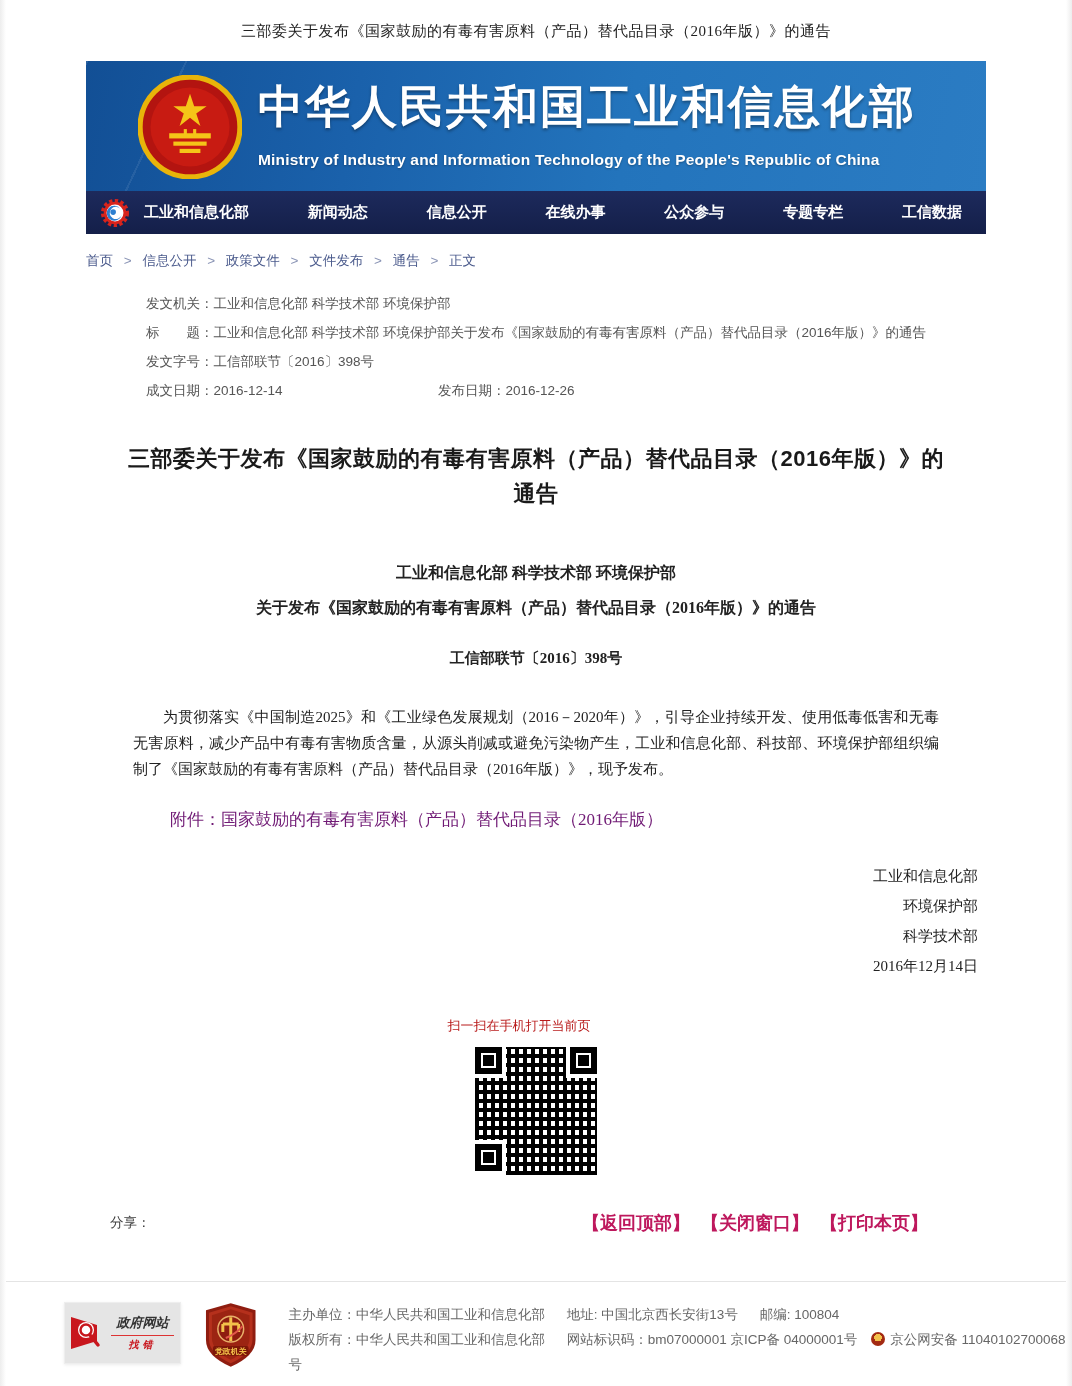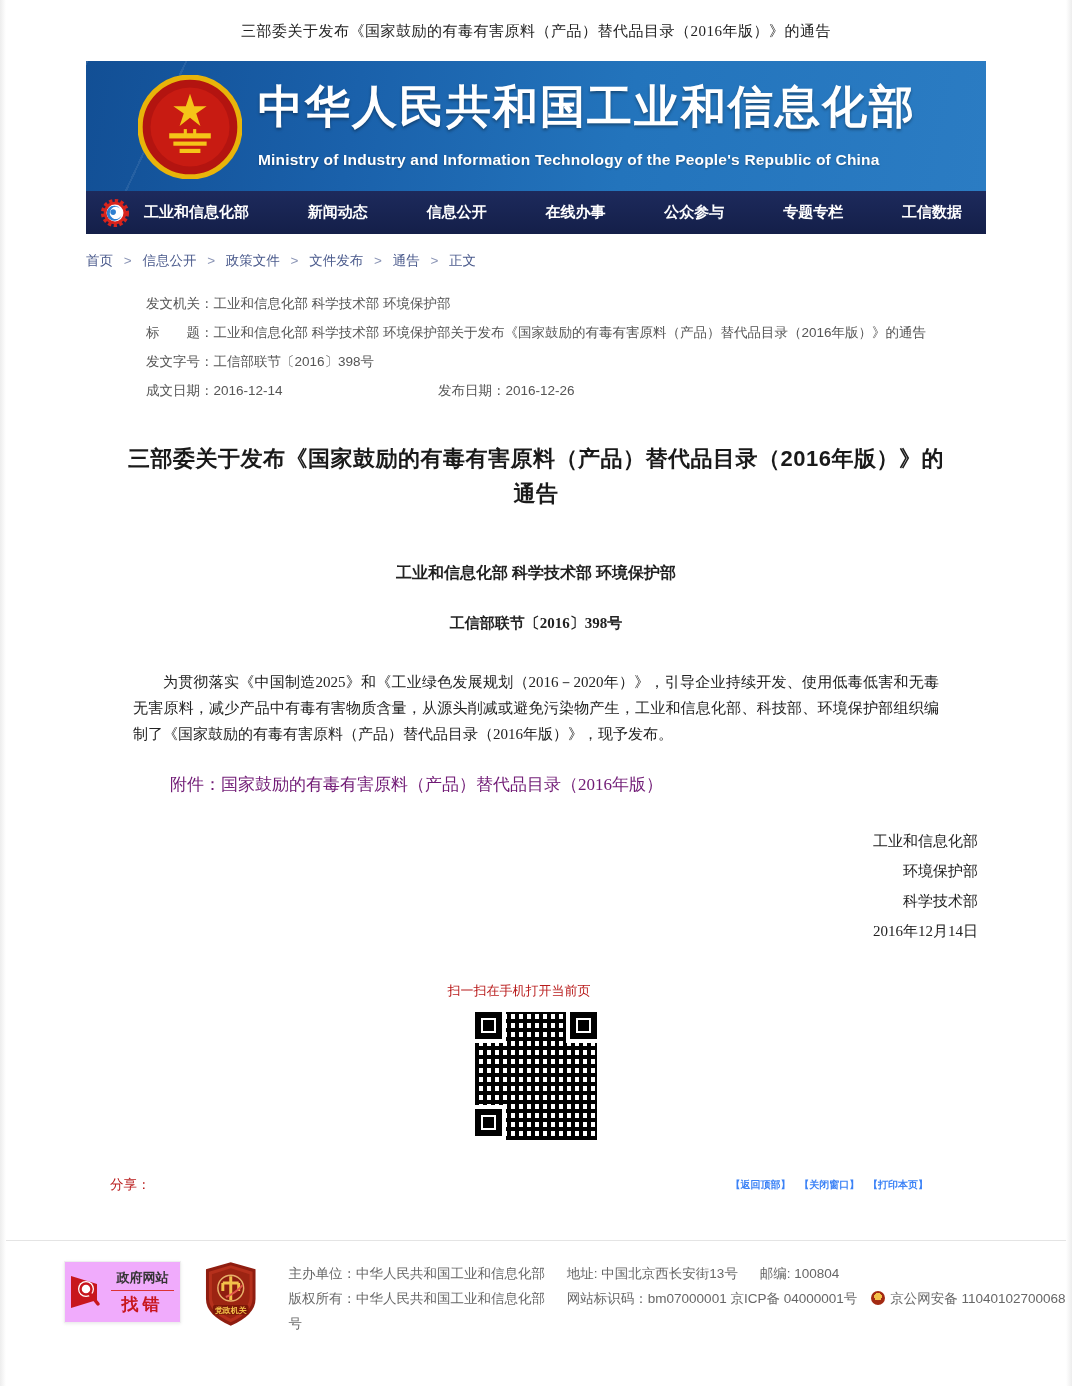--- a/index.html
+++ b/index.html
@@ -61,31 +61,31 @@
       repeating-linear-gradient(90deg,#000 0 4px, transparent 4px 8px),
       repeating-linear-gradient(0deg,#000 0 4px, transparent 4px 9px),
       repeating-linear-gradient(45deg, transparent 0 7px, #fff 7px 10px, transparent 10px 19px);
   }
   .finder { position:absolute; width:27px; height:27px; border:6px solid #000; background:#fff; box-shadow:0 0 0 4px #fff; }
   .finder::after { content:""; position:absolute; left:2px; top:2px; width:11px; height:11px; background:#000; }
   .finder.tl { left:0; top:0; } .finder.tr { right:0; top:0; } .finder.bl { left:0; bottom:4px; }
 
   
   .share-row { margin-top:32px; display:flex; justify-content:space-between; align-items:center; padding:0 58px 0 24px; }
-  .share-label { font-size:13.5px; color:#b91c1c; }
-  .page-actions { font-size:10px; font-weight:bold; color:#3b82f6; }
+  .share-label { font-size:13.5px; color:#404040; }
+  .page-actions { font-size:18px; font-weight:bold; color:#be185d; }
   .page-actions span { cursor:pointer; margin-left:6px; }
 
   
   .footer { margin-top:46px; border-top:1px solid #e4e4e4; padding:20px 0 0 64px; display:flex; }
-  .badge-find { width:118px; height:62px; background:#f0abfc; border:1px solid #eee; box-shadow:0 1px 3px rgba(0,0,0,.08); display:flex; align-items:center; padding:4px 6px; cursor:pointer; }
+  .badge-find { width:118px; height:62px; background:#e5e5e5; border:1px solid #eee; box-shadow:0 1px 3px rgba(0,0,0,.08); display:flex; align-items:center; padding:4px 6px; cursor:pointer;font-style:italic; }
   .magnifier { width:34px; height:40px; position:relative; flex:0 0 auto; }
   .badge-find-text { margin-left:6px; text-align:center; flex:1; }
   .bft1 { font-size:13px; font-weight:bold; color:#333; border-bottom:1px solid #d33; padding-bottom:3px; }
-  .bft2 { font-size:17px; font-weight:bold; color:#c8161d; padding-top:2px; letter-spacing:4px; }
+  .bft2 { font-size:10px; font-weight:bold; color:#c8161d; padding-top:2px; letter-spacing:4px; }
   .badge-shield { width:56px; height:66px; margin-left:22px; cursor:pointer; }
   .footer-text { margin-left:30px; font-size:13.5px; color:#666; line-height:25px; }
   .footer-line1 span { margin-right:46px; cursor:pointer; }
   .ft-gap { display:inline-block; width:18px; }
   .police-badge { display:inline-block; width:14px; height:14px; border-radius:50%; background:radial-gradient(circle at 50% 40%, #f3c14a 0 35%, #a32a12 36% 100%); vertical-align:-2px; margin:0 5px 0 14px; }
 </style>
 </head>
 <body>
 
 <div class="scan-edge"></div>
@@ -168,20 +168,21 @@
       </span>
       <span class="meta-cell">
         <span class="meta-label">发布日期：</span>
         <span class="meta-value">2016-12-26</span>
       </span>
     </div>
   </div>
 
   <h1 class="article-title">三部委关于发布《国家鼓励的有毒有害原料（产品）替代品目录（2016年版）》的通告</h1>
   <div class="orgs-line">工业和信息化部  科学技术部  环境保护部</div>
+  <div class="article-sub">关于发布《国家鼓励的有毒有害原料（产品）替代品目录（2016年版）》的通告</div>
   <div class="doc-number">工信部联节〔2016〕398号</div>
   <p class="body-para">为贯彻落实《中国制造2025》和《工业绿色发展规划（2016－2020年）》，引导企业持续开发、使用低毒低害和无毒无害原料，减少产品中有毒有害物质含量，从源头削减或避免污染物产生，工业和信息化部、科技部、环境保护部组织编制了《国家鼓励的有毒有害原料（产品）替代品目录（2016年版）》，现予发布。</p>
   <div class="attachment">
     <span>附件：</span><span>国家鼓励的有毒有害原料（产品）替代品目录（2016年版）</span>
   </div>
   <div class="signature">
     <div>工业和信息化部</div>
     <div>环境保护部</div>
     <div>科学技术部</div>
     <div>2016年12月14日</div>

